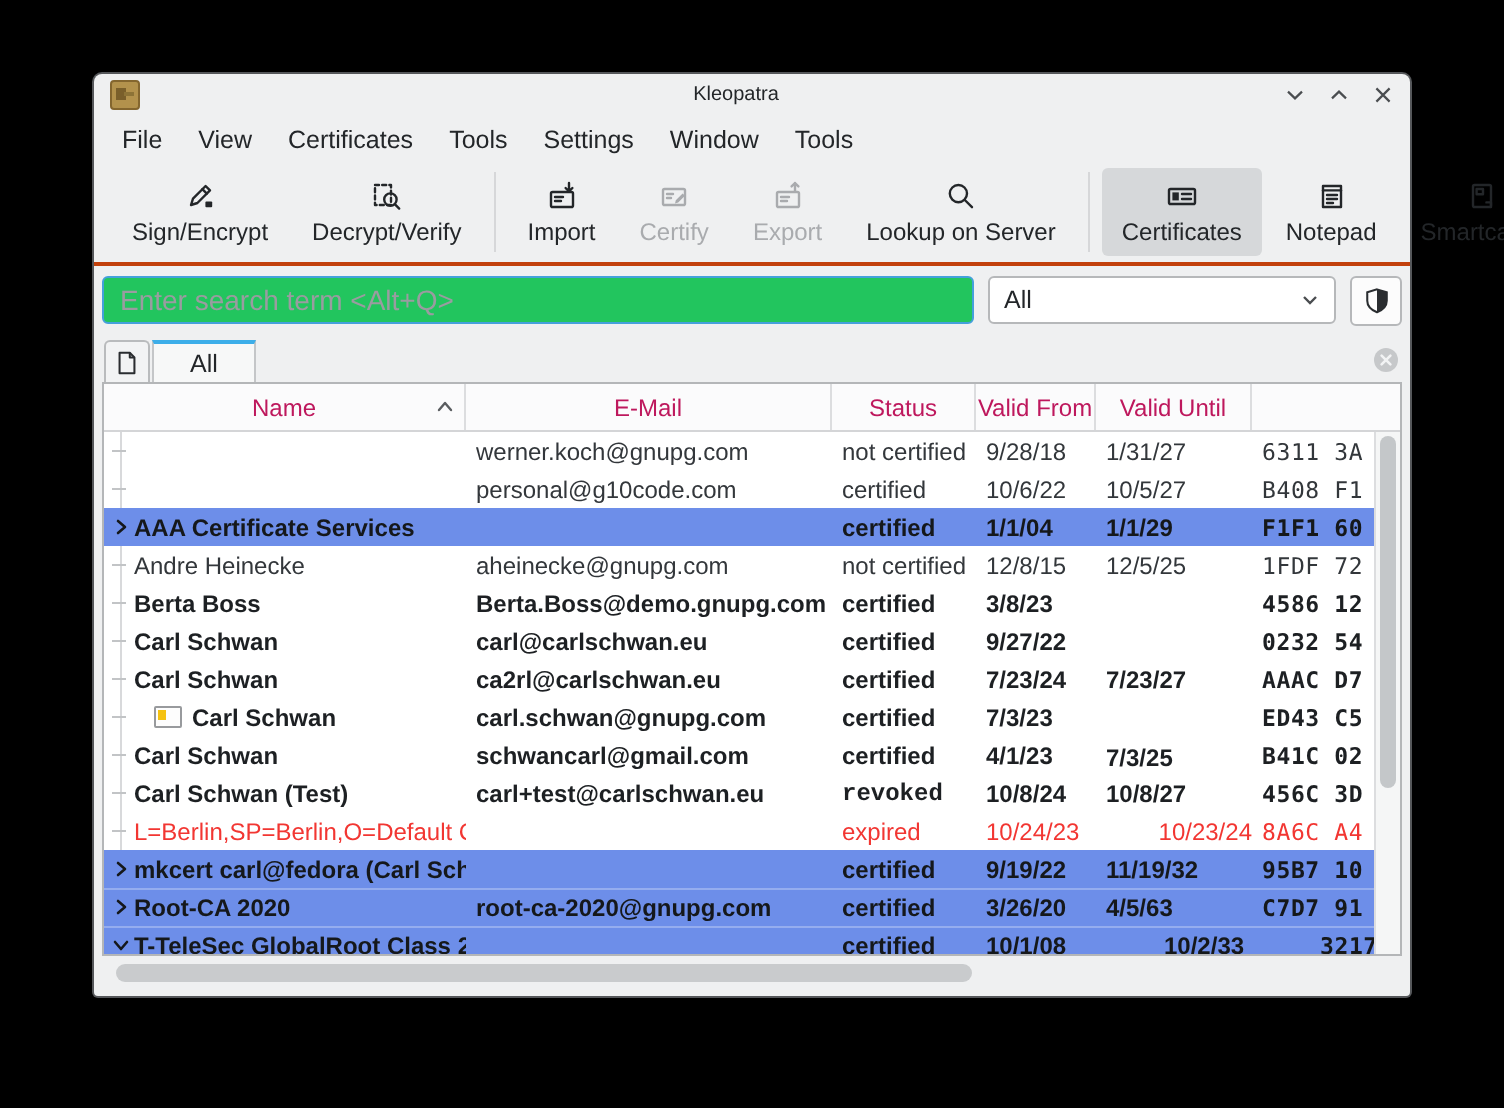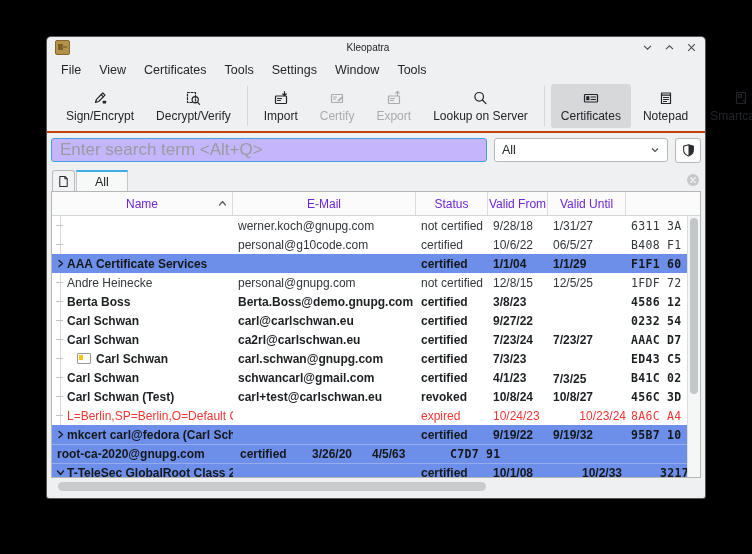--- a/index.html
+++ b/index.html
@@ -24,41 +24,41 @@
            border-bottom:2px solid #c2410c}
   .tb-items{display:flex;align-items:center;height:100%}
   .tb-btn{display:flex;flex-direction:column;align-items:center;justify-content:center;gap:3px;
           padding:3px 10px;margin:0 1px;height:44px;background:none;border:none;border-radius:3px;
           color:#232629;font-family:inherit;font-size:12px;white-space:nowrap}
   .tb-btn.selected{background:#d6d8da}
   .tb-btn.disabled{color:#a9abae}
   .tb-sep{width:1px;height:40px;background:#d6d7d9;margin:0 5px}
   
   .searchrow{height:30px;flex:none;display:flex;align-items:center;gap:7px;padding:2px 4px 4px}
-  .search-input{flex:1;height:22px;border:1px solid #44a0db;border-radius:3px;background:#c4b5fd;
-                padding:0 8px;font-family:inherit;font-size:17px;color:#232629;outline:none}
+  .search-input{flex:1;height:22px;border:1px solid #44a0db;border-radius:3px;background:#22c55e;
+                padding:0 8px;font-family:inherit;font-size:14px;color:#232629;outline:none}
   .search-input::placeholder{color:#9a9ca0}
   .filter-select{width:158px;height:22px;background:#fff;border:1px solid #b6b8ba;border-radius:3px;
                  display:flex;align-items:center;justify-content:space-between;padding:0 7px;font-size:12.5px}
   .shield-btn{width:26px;height:25px;background:#fcfcfc;border:1px solid #b6b8ba;border-radius:3px;
               display:flex;align-items:center;justify-content:center;padding:0}
   
   .tabbar{height:22px;flex:none;display:flex;align-items:flex-end;padding:0 5px}
   .newtab-btn{width:23px;height:21px;border:1px solid #b9bbbd;border-bottom:none;border-radius:3px 3px 0 0;
               background:#f2f3f4;display:flex;align-items:center;justify-content:center;padding:0;margin-right:1px}
   .tab{height:21px;box-sizing:border-box;display:flex;align-items:center;justify-content:center;
        background:#f7f8f8;border:1px solid #c4c6c8;border-bottom:none;border-top:2px solid #3daee9;
        font-size:12.5px;padding:0 18px}
   .tab-close{margin-left:auto;margin-bottom:4px;border:none;background:none;padding:0;display:flex}
   
   .tableframe{flex:1;margin:0 4px;background:#fff;border:1px solid #b4b6b8;position:relative;
               overflow:hidden;display:flex;flex-direction:column}
   .thead{height:23px;flex:none;display:flex;background:#fbfbfc;border-bottom:1px solid #d4d5d7}
   .th{box-sizing:border-box;border-right:1px solid #dcdddf;display:flex;align-items:center;justify-content:center;
-      position:relative;font-size:12px;color:#6d28d9;flex:none}
+      position:relative;font-size:12px;color:#be185d;flex:none}
   .th.last{flex:1;border-right:none}
   .sort-icon{position:absolute;right:5px;top:7px;display:flex}
   .tbody{flex:1;position:relative}
   .trunk{position:absolute;left:8px;top:0;bottom:5px;width:1px;background:#d8d9db}
   .tr{height:19px;display:flex;align-items:center;position:relative;font-size:12px;color:#33373b}
   .tr.bold{font-weight:bold;color:#1d2023}
   .tr.selected{background:#6d8ee9;color:#15181b}
   .tr.selected + .tr.selected{box-shadow:inset 0 1px 0 rgba(255,255,255,.28)}
   .tr.negative{color:#f23632}
   .td{box-sizing:border-box;flex:none;overflow:hidden;white-space:nowrap;padding-left:5px}
@@ -284,21 +284,21 @@
           <div class="td keyid">6311 3A</div>
         </div>
         <div class="tr">
           <div class="td name-cell" style="width: 181px;">
             <span class="twig"></span>
             <span></span>
           </div>
           <div class="td" style="width: 183px;">personal@g10code.com</div>
           <div class="td" style="width: 72px;">certified</div>
           <div class="td" style="width: 60px;">10/6/22</div>
-          <div class="td" style="width: 78px;">06/5/27</div>
+          <div class="td" style="width: 78px;">10/5/27</div>
           <div class="td keyid">B408 F1</div>
         </div>
         <div class="tr bold selected">
           <div class="td name-cell" style="width: 181px;">
             <span class="expander">
               <svg width="9" height="9" viewBox="0 0 9 9" fill="none" stroke="currentColor" stroke-width="1.3" stroke-linecap="round" stroke-linejoin="round">
                 <path d="M3 1.5L6.5 4.5L3 7.5"></path>
               </svg>
             </span>
             <span>AAA Certificate Services</span>
@@ -307,21 +307,21 @@
           <div class="td" style="width: 72px;">certified</div>
           <div class="td" style="width: 60px;">1/1/04</div>
           <div class="td" style="width: 78px;">1/1/29</div>
           <div class="td keyid">F1F1 60</div>
         </div>
         <div class="tr">
           <div class="td name-cell" style="width: 181px;">
             <span class="twig"></span>
             <span>Andre Heinecke</span>
           </div>
-          <div class="td" style="width: 183px;">personal@gnupg.com</div>
+          <div class="td" style="width: 183px;">aheinecke@gnupg.com</div>
           <div class="td" style="width: 72px;">not certified</div>
           <div class="td" style="width: 60px;">12/8/15</div>
           <div class="td" style="width: 78px;">12/5/25</div>
           <div class="td keyid">1FDF 72</div>
         </div>
         <div class="tr bold">
           <div class="td name-cell" style="width: 181px;">
             <span class="twig"></span>
             <span>Berta Boss</span>
           </div>
@@ -375,21 +375,21 @@
           <div class="td" style="width: 60px;">4/1/23</div>
           <div class="td" style="width: 78px;"></div>
           <div class="td keyid">B41C 02</div>
         </div>
         <div class="tr bold">
           <div class="td name-cell" style="width: 181px;">
             <span class="twig"></span>
             <span>Carl Schwan (Test)</span>
           </div>
           <div class="td" style="width: 183px;">carl+test@carlschwan.eu</div>
-          <div class="td" style="width: 72px;">revoked</div>
+          <div class="td" style="width: 72px; font-family: Liberation Mono, monospace;">revoked</div>
           <div class="td" style="width: 60px;">10/8/24</div>
           <div class="td" style="width: 78px;">10/8/27</div>
           <div class="td keyid">456C 3D</div>
         </div>
         <div class="tr negative">
           <div class="td name-cell" style="width: 181px;">
             <span class="twig"></span>
             <span>L=Berlin,SP=Berlin,O=Default C…</span>
           </div>
           <div class="td" style="width: 183px;"></div>
@@ -403,24 +403,32 @@
             <span class="expander">
               <svg width="9" height="9" viewBox="0 0 9 9" fill="none" stroke="currentColor" stroke-width="1.3" stroke-linecap="round" stroke-linejoin="round">
                 <path d="M3 1.5L6.5 4.5L3 7.5"></path>
               </svg>
             </span>
             <span>mkcert carl@fedora (Carl Sch…</span>
           </div>
           <div class="td" style="width: 183px;"></div>
           <div class="td" style="width: 72px;">certified</div>
           <div class="td" style="width: 60px;">9/19/22</div>
-          <div class="td" style="width: 78px;">9/19/32</div>
+          <div class="td" style="width: 78px;">11/19/32</div>
           <div class="td keyid">95B7 10</div>
         </div>
         <div class="tr bold selected">
+          <div class="td name-cell" style="width: 181px;">
+            <span class="expander">
+              <svg width="9" height="9" viewBox="0 0 9 9" fill="none" stroke="currentColor" stroke-width="1.3" stroke-linecap="round" stroke-linejoin="round">
+                <path d="M3 1.5L6.5 4.5L3 7.5"></path>
+              </svg>
+            </span>
+            <span>Root-CA 2020</span>
+          </div>
           <div class="td" style="width: 183px;">root-ca-2020@gnupg.com</div>
           <div class="td" style="width: 72px;">certified</div>
           <div class="td" style="width: 60px;">3/26/20</div>
           <div class="td" style="width: 78px;">4/5/63</div>
           <div class="td keyid">C7D7 91</div>
         </div>
         <div class="tr bold selected">
           <div class="td name-cell" style="width: 181px;">
             <span class="expander">
               <svg width="9" height="9" viewBox="0 0 9 9" fill="none" stroke="currentColor" stroke-width="1.3" stroke-linecap="round" stroke-linejoin="round">

